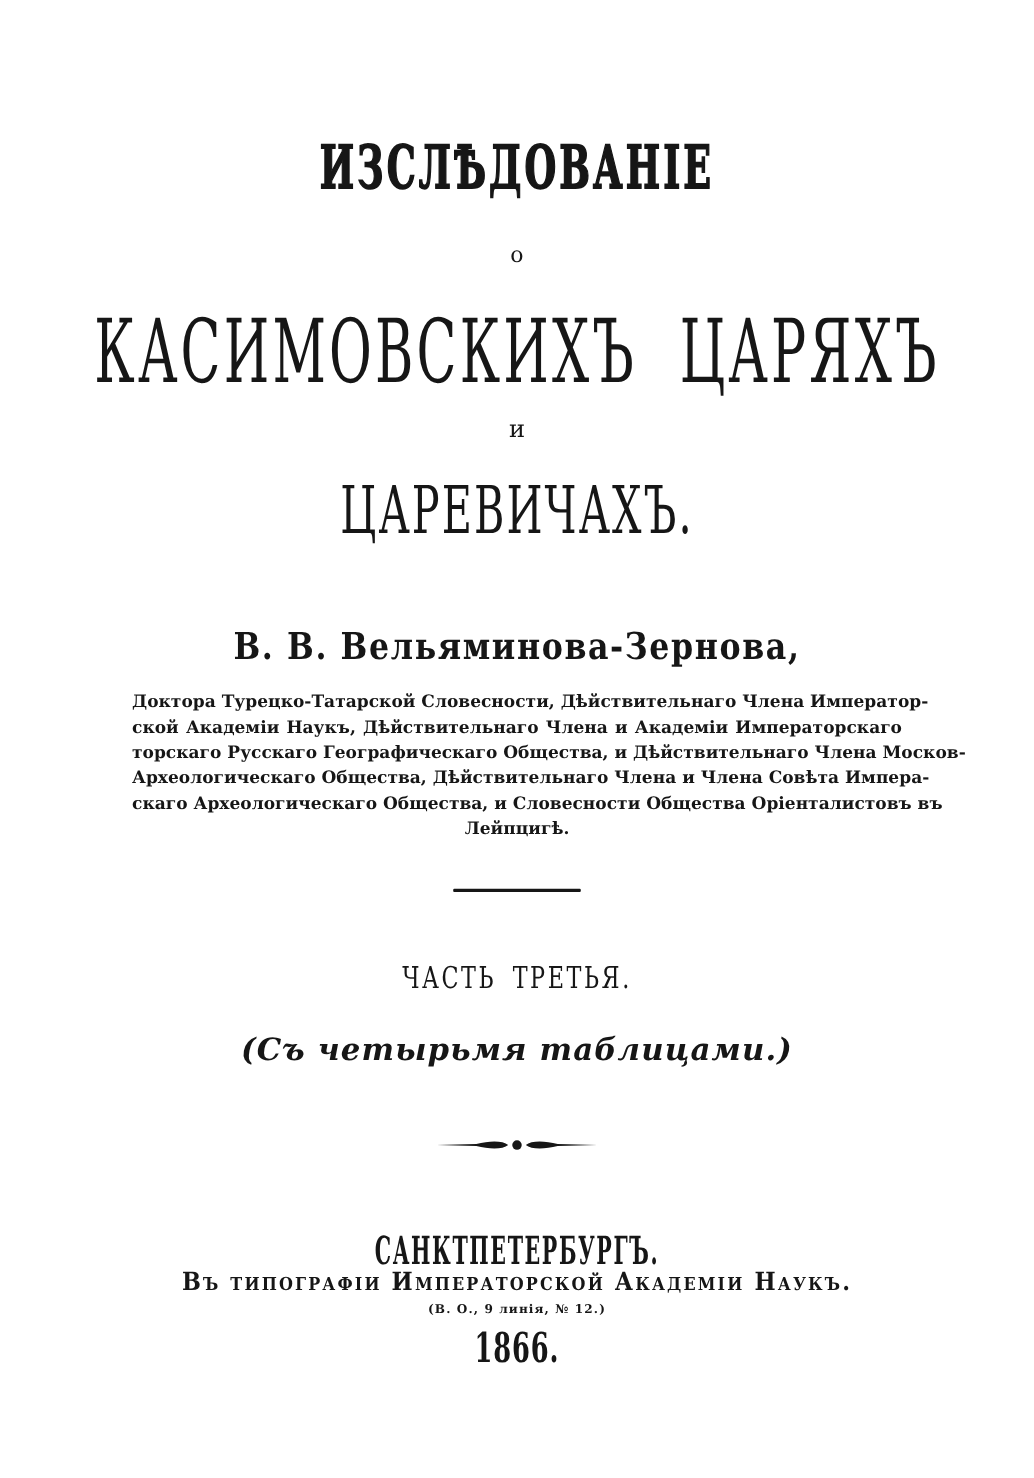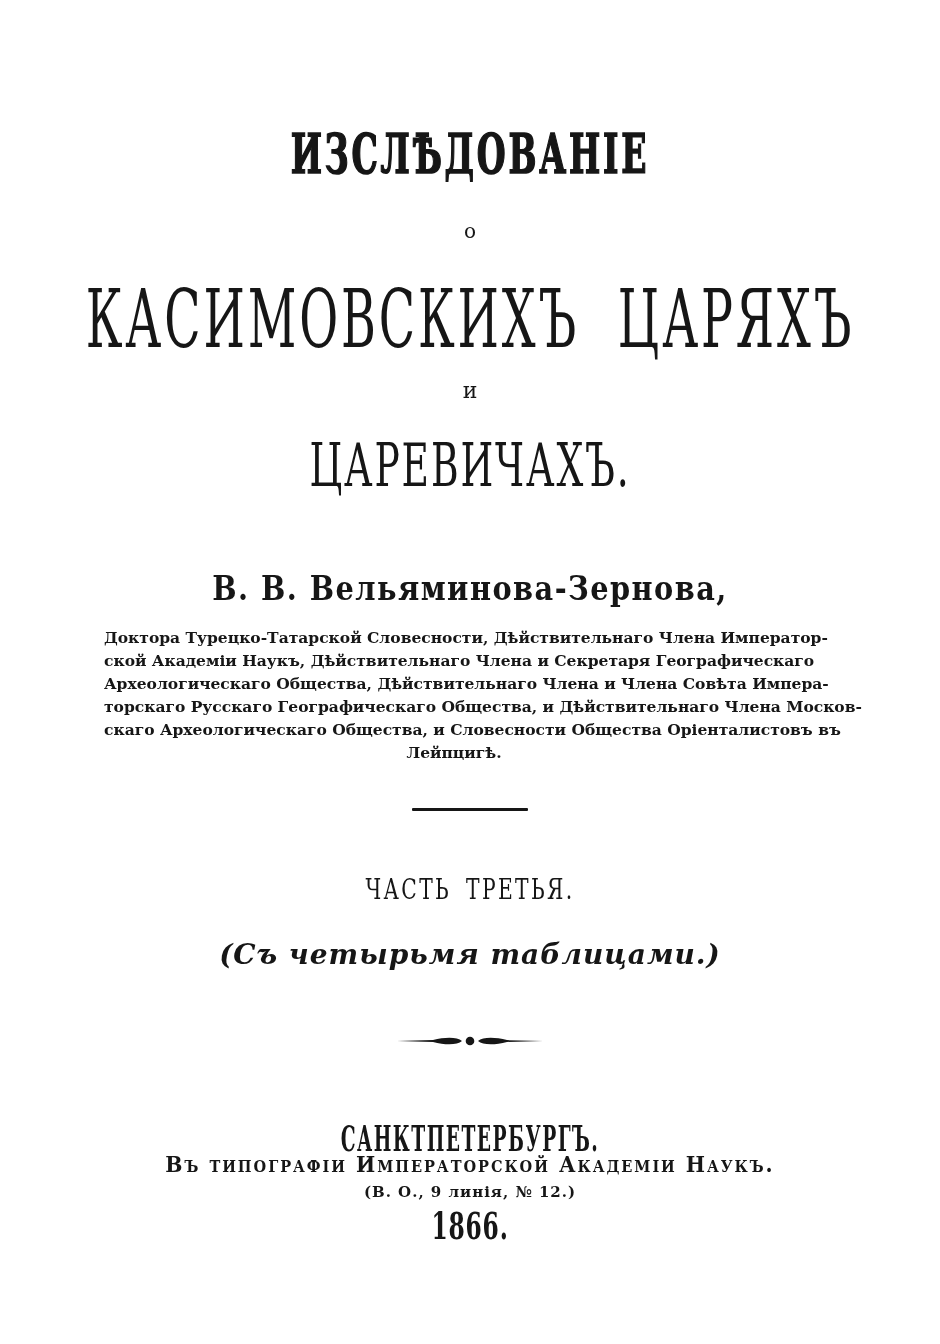--- a/index.html
+++ b/index.html
@@ -38,21 +38,21 @@
   }
   .title3{
     top:435px;font-size:40px;font-weight:normal;letter-spacing:2px;
     transform:scale(0.94,1.5);transform-origin:50% 0;
   }
   .author{
     top:572px;font-size:30px;font-weight:bold;letter-spacing:1.5px;
     transform:scale(0.96,1.12);transform-origin:50% 0;
   }
   .credentials{
-    position:absolute;top:626px;left:104px;width:700px;
+    position:absolute;top:626px;left:120px;width:700px;
     font-size:15.5px;font-weight:bold;color:var(--ink);
   }
   .cred-line{
     line-height:23px;white-space:nowrap;
     text-align:justify;text-align-last:justify;
   }
   .cred-line.last{text-align:left;text-align-last:center;}
   .rule1{
     position:absolute;top:808px;left:50%;margin-left:-58px;
     width:116px;height:3px;background:var(--ink);border-radius:1px;
@@ -71,21 +71,21 @@
   .city{
     top:1121px;font-size:26px;font-weight:bold;letter-spacing:2px;
     transform:scale(0.72,1.35);transform-origin:50% 0;
   }
   .publisher{
     top:1153px;font-size:21px;font-weight:bold;
     font-variant:small-caps;letter-spacing:2px;
     transform:scale(0.97,1.08);transform-origin:50% 0;
   }
   .address{
-    top:1185px;font-size:15px;font-weight:bold;letter-spacing:1px;
+    top:1185px;font-size:11px;font-weight:bold;letter-spacing:1px;
   }
   .year{
     top:1208px;font-size:30px;font-weight:bold;letter-spacing:1px;
     transform:scale(0.78,1.25);transform-origin:50% 0;
   }
 </style>
 </head>
 <body>
 
 <div class="page">
@@ -97,23 +97,23 @@
   <div class="abs title2">КАСИМОВСКИХЪ ЦАРЯХЪ</div>
 
   <div class="abs conn conn-i">и</div>
 
   <div class="abs title3">ЦАРЕВИЧАХЪ.</div>
 
   <div class="abs author">В. В. Вельяминова-Зернова,</div>
 
   <div class="credentials">
     <div class="cred-line">Доктора Турецко-Татарской Словесности, Дѣйствительнаго Члена Император-</div>
-    <div class="cred-line">ской Академіи Наукъ, Дѣйствительнаго Члена и Секретаря Географическаго</div>
+    <div class="cred-line">ской Академіи Наукъ, Дѣйствительнаго Члена и Академіи Императорскаго</div>
+    <div class="cred-line">торскаго Русскаго Географическаго Общества, и Дѣйствительнаго Члена Москов-</div>
     <div class="cred-line">Археологическаго Общества, Дѣйствительнаго Члена и Члена Совѣта Импера-</div>
-    <div class="cred-line">торскаго Русскаго Географическаго Общества, и Дѣйствительнаго Члена Москов-</div>
     <div class="cred-line">скаго Археологическаго Общества, и Словесности Общества Оріенталистовъ въ</div>
     <div class="cred-line last">Лейпцигѣ.</div>
   </div>
 
   <div class="rule1"></div>
 
   <div class="abs part">ЧАСТЬ ТРЕТЬЯ.</div>
 
   <div class="abs tables-note">(Съ четырьмя таблицами.)</div>
 

